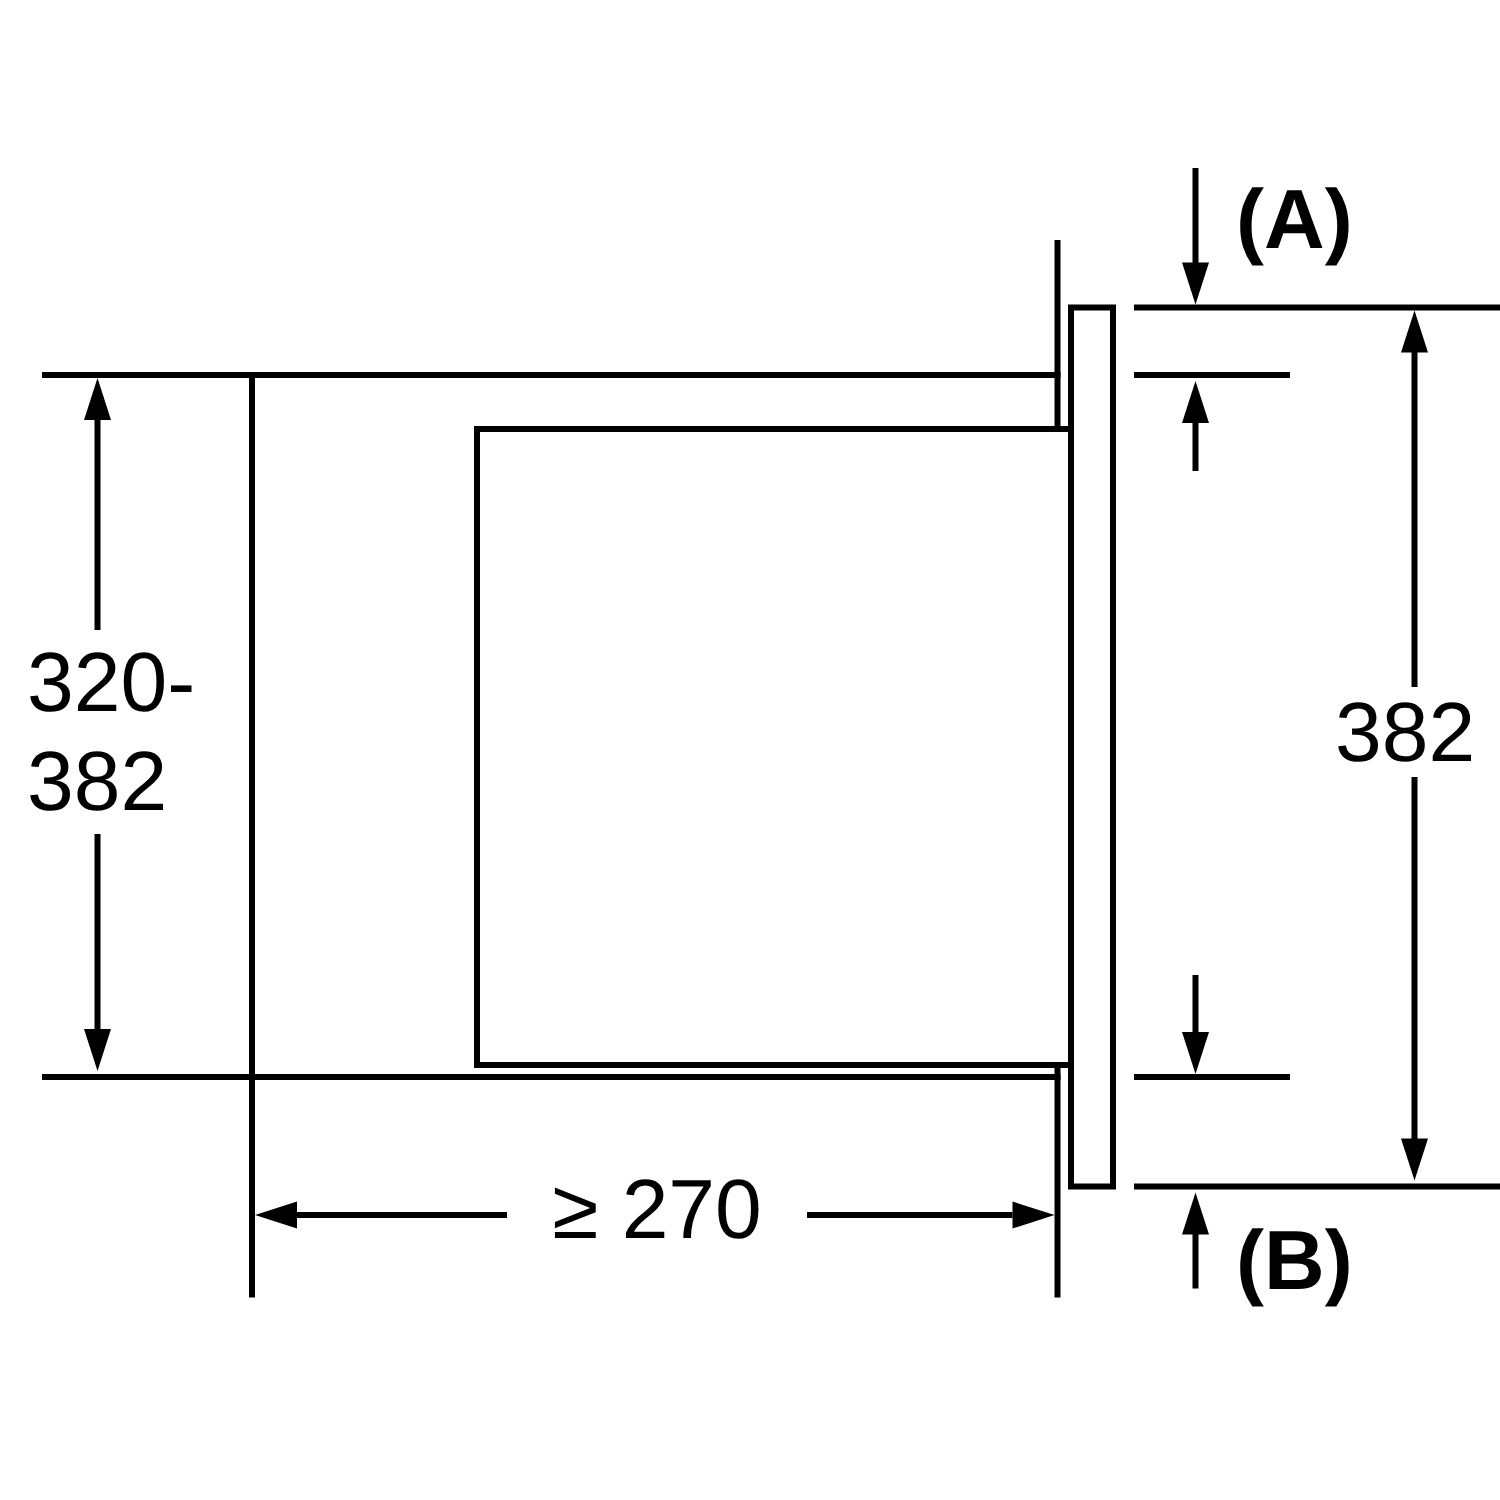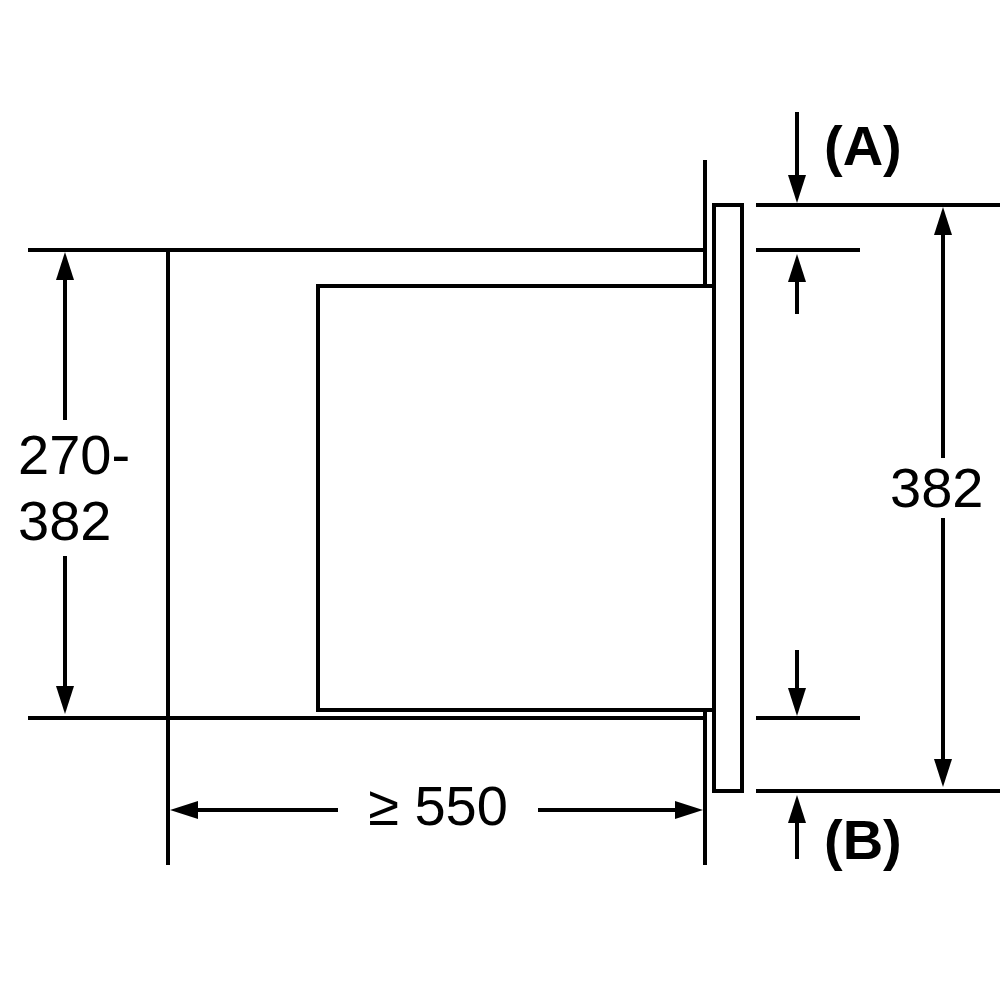--- a/index.html
+++ b/index.html
@@ -111,19 +111,19 @@
   <div class="line" style="left:196px; top:808px; width:479px; height:4px;"></div>
   <div class="ah ah-right" style="left:675px; top:801px;"></div>
 
   <div class="lbl lbl-bold" style="left:824px; top:118px;">(A)</div>
 
   <div class="lbl lbl-bold" style="left:824px; top:812px;">(B)</div>
 
   <div class="lbl lbl-masked" style="left:886px; top:458px;">382</div>
 
   <div class="lbl lbl-masked two-line" style="left:14px; top:420px;">
-    <div>270-</div>
+    <div>320-</div>
     <div>382</div>
   </div>
 
-  <div class="lbl lbl-masked" style="left:338px; top:776px; width:192px; text-align:center;">≥ 550</div>
+  <div class="lbl lbl-masked" style="left:338px; top:776px; width:192px; text-align:center;">≥ 270</div>
 
 </div>
 
 </body></html>

